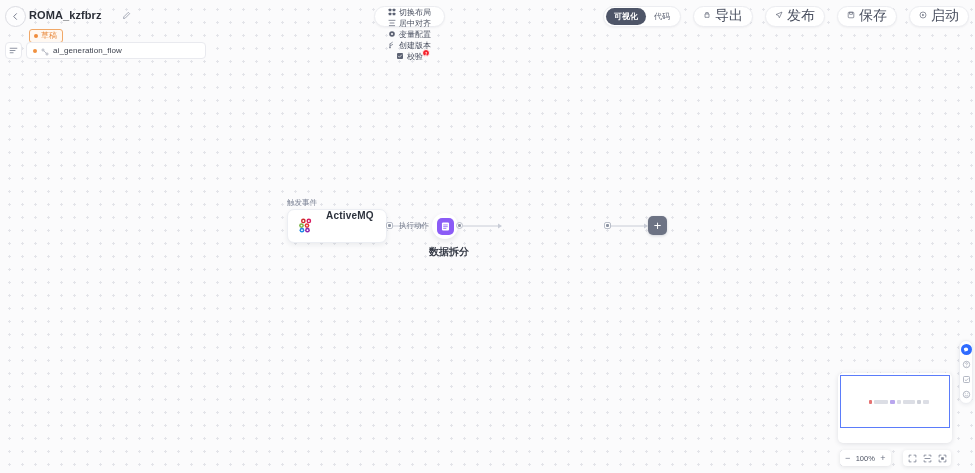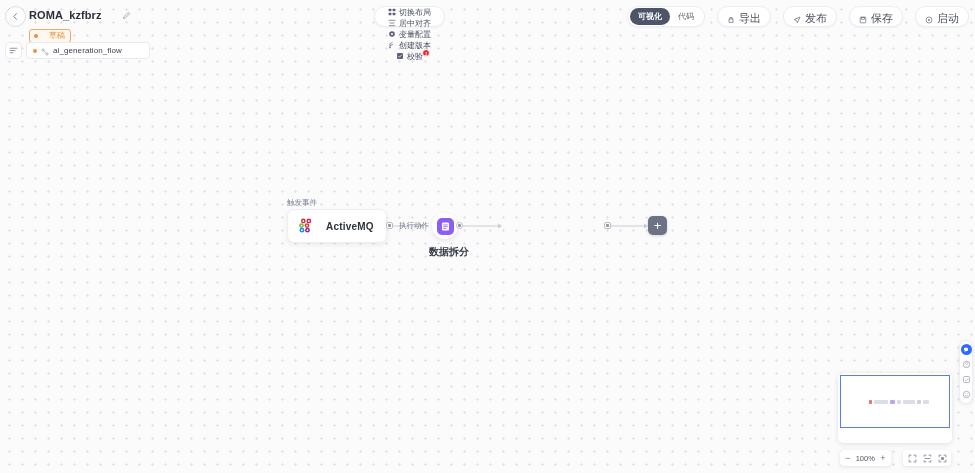--- a/index.html
+++ b/index.html
@@ -36,41 +36,41 @@
 
   .title-block { position: absolute; left: 29px; top: 6px; }
   .title-row { display: flex; align-items: center; gap: 20px; }
   .doc-title {
     font-size: 11px; color: #2b2f38; font-weight: 600;
     letter-spacing: .1px; line-height: 14px;
   }
   .edit-icon { cursor: pointer; display: block; }
   .status-badge {
     margin-top: 4px;
-    display: inline-flex; align-items: center; gap: 11px;
+    display: inline-flex; align-items: center; gap: 3px;
     border: 1px solid #f0a868; border-radius: 3px;
     background: #fff8f1;
     padding: 1px 5px 1px 4px;
     font-size: 8px; color: #e8883a; line-height: 10px;
     white-space: nowrap;
   }
   .badge-dot {
     width: 4px; height: 4px; border-radius: 50%;
     background: #f08c3c; display: inline-block;
   }
 
   
   .tabbar { position: absolute; left: 5px; top: 42px; display: flex; align-items: center; gap: 4px; }
   .tab-menu-btn {
     width: 17px; height: 17px; border-radius: 4px;
     background: #fff; border: 1px solid #e9eaef;
     display: flex; align-items: center; justify-content: center; cursor: pointer;
   }
   .flow-tab {
-    width: 124px; height: 17px; border-radius: 4px;
+    width: 180px; height: 17px; border-radius: 4px;
     background: #fff; border: 1px solid #e9eaef;
     display: flex; align-items: center; gap: 4px;
     padding: 0 6px; cursor: pointer;
   }
   .flow-dot { width: 4px; height: 4px; border-radius: 50%; background: #f0913f; flex: none; }
   .flow-tab-label { font-size: 8px; color: #3a3f4b; letter-spacing: .1px; white-space: nowrap; }
 
   
   .center-toolbar {
     position: absolute; left: 374px; top: 6px;
@@ -107,30 +107,30 @@
     height: 17px; padding: 0 8px; border-radius: 9px;
     display: flex; align-items: center; justify-content: center;
     font-size: 8px; color: #5c6273; cursor: pointer; white-space: nowrap;
   }
   .seg-btn.active { background: #4e5568; color: #fff; font-weight: 600; }
 
   .pill-btn {
     height: 21px; padding: 0 9px; border-radius: 11px;
     background: #fff; border: 1px solid #ecedf1;
     box-shadow: 0 1px 2px rgba(35,40,60,.05);
-    display: flex; align-items: flex-end; gap: 4px; cursor: pointer;
-    font-size: 11px; color: #4a5060; white-space: nowrap;
+    display: flex; align-items: flex-start; gap: 4px; cursor: pointer;
+    font-size: 14px; color: #4a5060; white-space: nowrap; font-family: Liberation Mono, monospace;
   }
 
   
   .node-card {
     position: absolute;
     background: #fff; border: 1px solid #eceef3; border-radius: 7px;
     box-shadow: 0 2px 5px rgba(30,38,60,.07);
-    display: flex; align-items: center; cursor: pointer;
+    display: flex; cursor: pointer;
   }
   .node-logo { width: 38px; display: flex; align-items: center; justify-content: center; }
   .node-label { font-size: 10px; font-weight: 700; color: #2d323d; letter-spacing: .2px; }
 
   .node-toplabel {
     position: absolute; font-size: 7.5px; color: #7d8496; white-space: nowrap;
   }
   .node-sublabel {
     position: absolute; font-size: 10px; color: #343945; font-weight: 700;
     white-space: nowrap; text-align: center;

